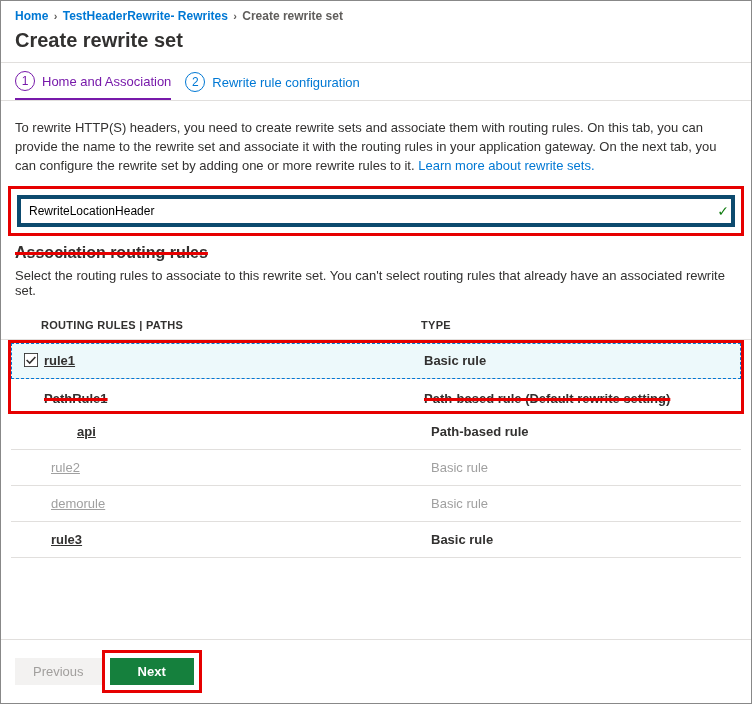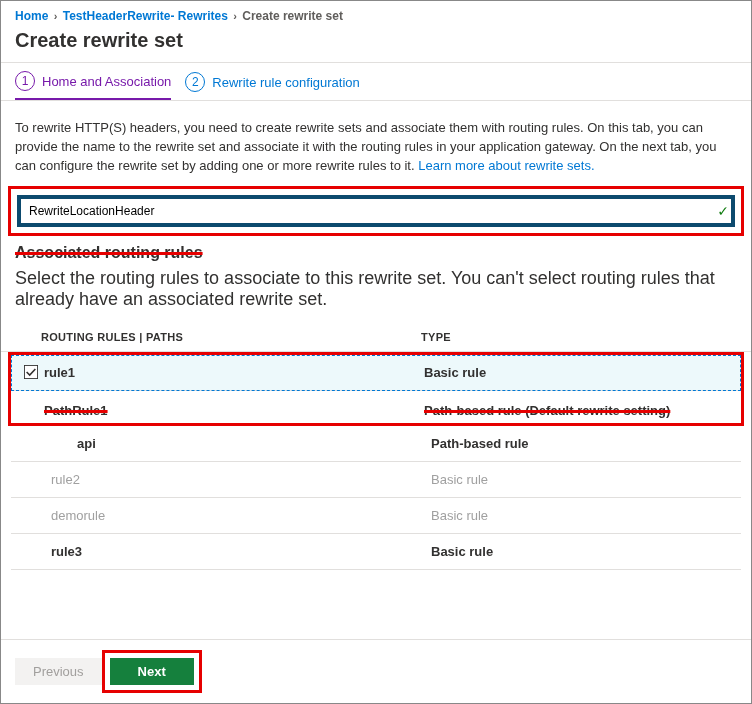--- a/index.html
+++ b/index.html
@@ -100,21 +100,21 @@
     margin: 8px 14px 2px;
     font-size: 16px;
     font-weight: 600;
     text-decoration: line-through;
     text-decoration-color: #e60000;
     text-decoration-thickness: 3px;
     color: #323130;
   }
   .subdesc {
     padding: 4px 14px 14px;
-    font-size: 18px;
+    font-size: 13px;
     color: #323130;
   }
   .thead {
     display: flex;
     padding: 0 14px 0 40px;
     font-size: 11px;
     font-weight: 600;
     letter-spacing: 0.3px;
     color: #323130;
     border-bottom: 1px solid #e1dfdd;
@@ -138,21 +138,21 @@
   }
   .row .chk {
     width: 20px;
     display: flex;
     align-items: center;
     justify-content: flex-start;
     padding-right: 0;
     margin-left: -20px;
   }
   .row .chk svg { width: 14px; height: 14px; }
-  .row .c1 { width: 380px; font-weight: 600; color: #323130; }
+  .row .c1 { width: 380px; font-weight: 600; color: #323130; text-decoration: underline; }
   .row .c2 { flex: 1; font-weight: 600; color: #323130; }
   .row.selected {
     background: #edf9fb;
     outline: 1px dashed #0078d4;
     outline-offset: -1px;
   }
   .row.struck .c1, .row.struck .c2 { text-decoration: line-through; text-decoration-color: #e60000; text-decoration-thickness: 3px; }
   .row.indent .c1 { padding-left: 26px; }
   .row.dim .c1, .row.dim .c2 { color: #a0a0a0; font-weight: 400; }
   .row.noborder { border-bottom: none; }
@@ -226,21 +226,21 @@
 
   <div class="highlight-box">
     <div class="fieldrow">
       <div class="input-wrap">
         <input type="text" value="RewriteLocationHeader" style="">
         <span class="tick">✓</span>
       </div>
     </div>
   </div>
 
-  <div class="section-title-struck">Associated routing rules</div>
+  <div class="section-title-struck">Association routing rules</div>
 
   <div class="subdesc">Select the routing rules to associate to this rewrite set. You can't select routing rules that already have an associated rewrite set.</div>
 
   <div class="thead">
     <div class="c1">ROUTING RULES | PATHS</div>
     <div class="c2">TYPE</div>
   </div>
 
   <div class="highlight-box2">
     <div class="row selected">

